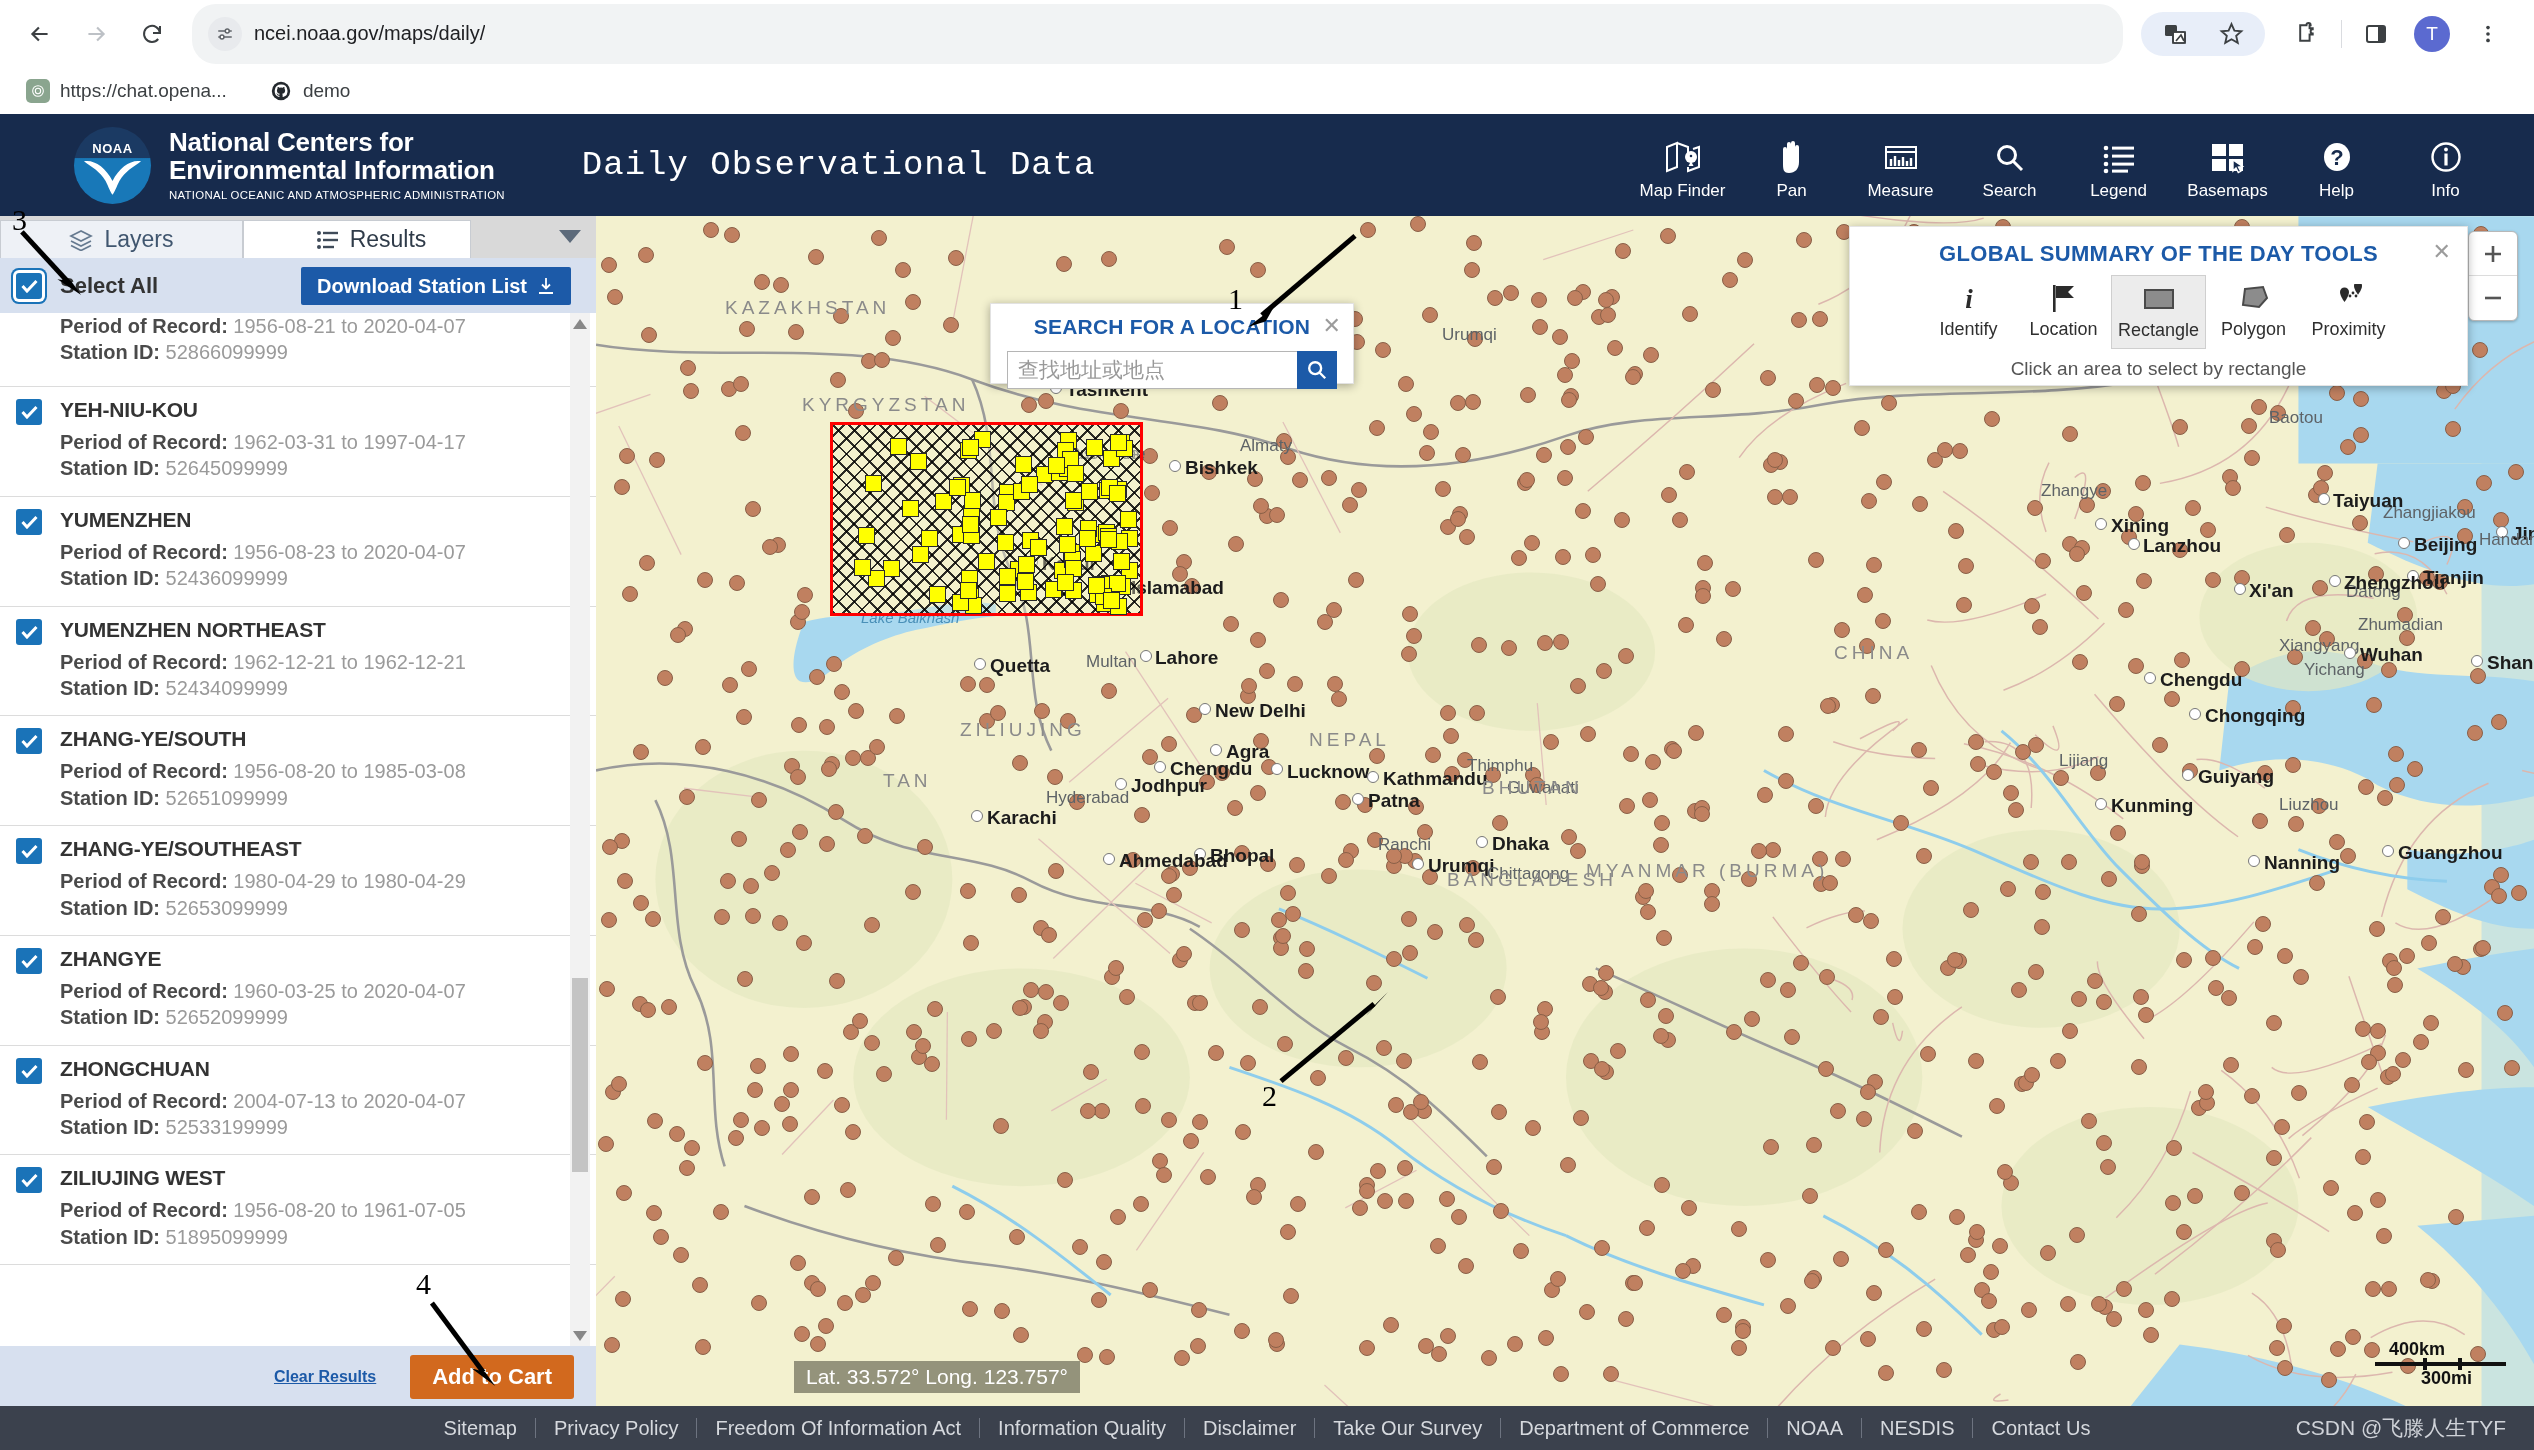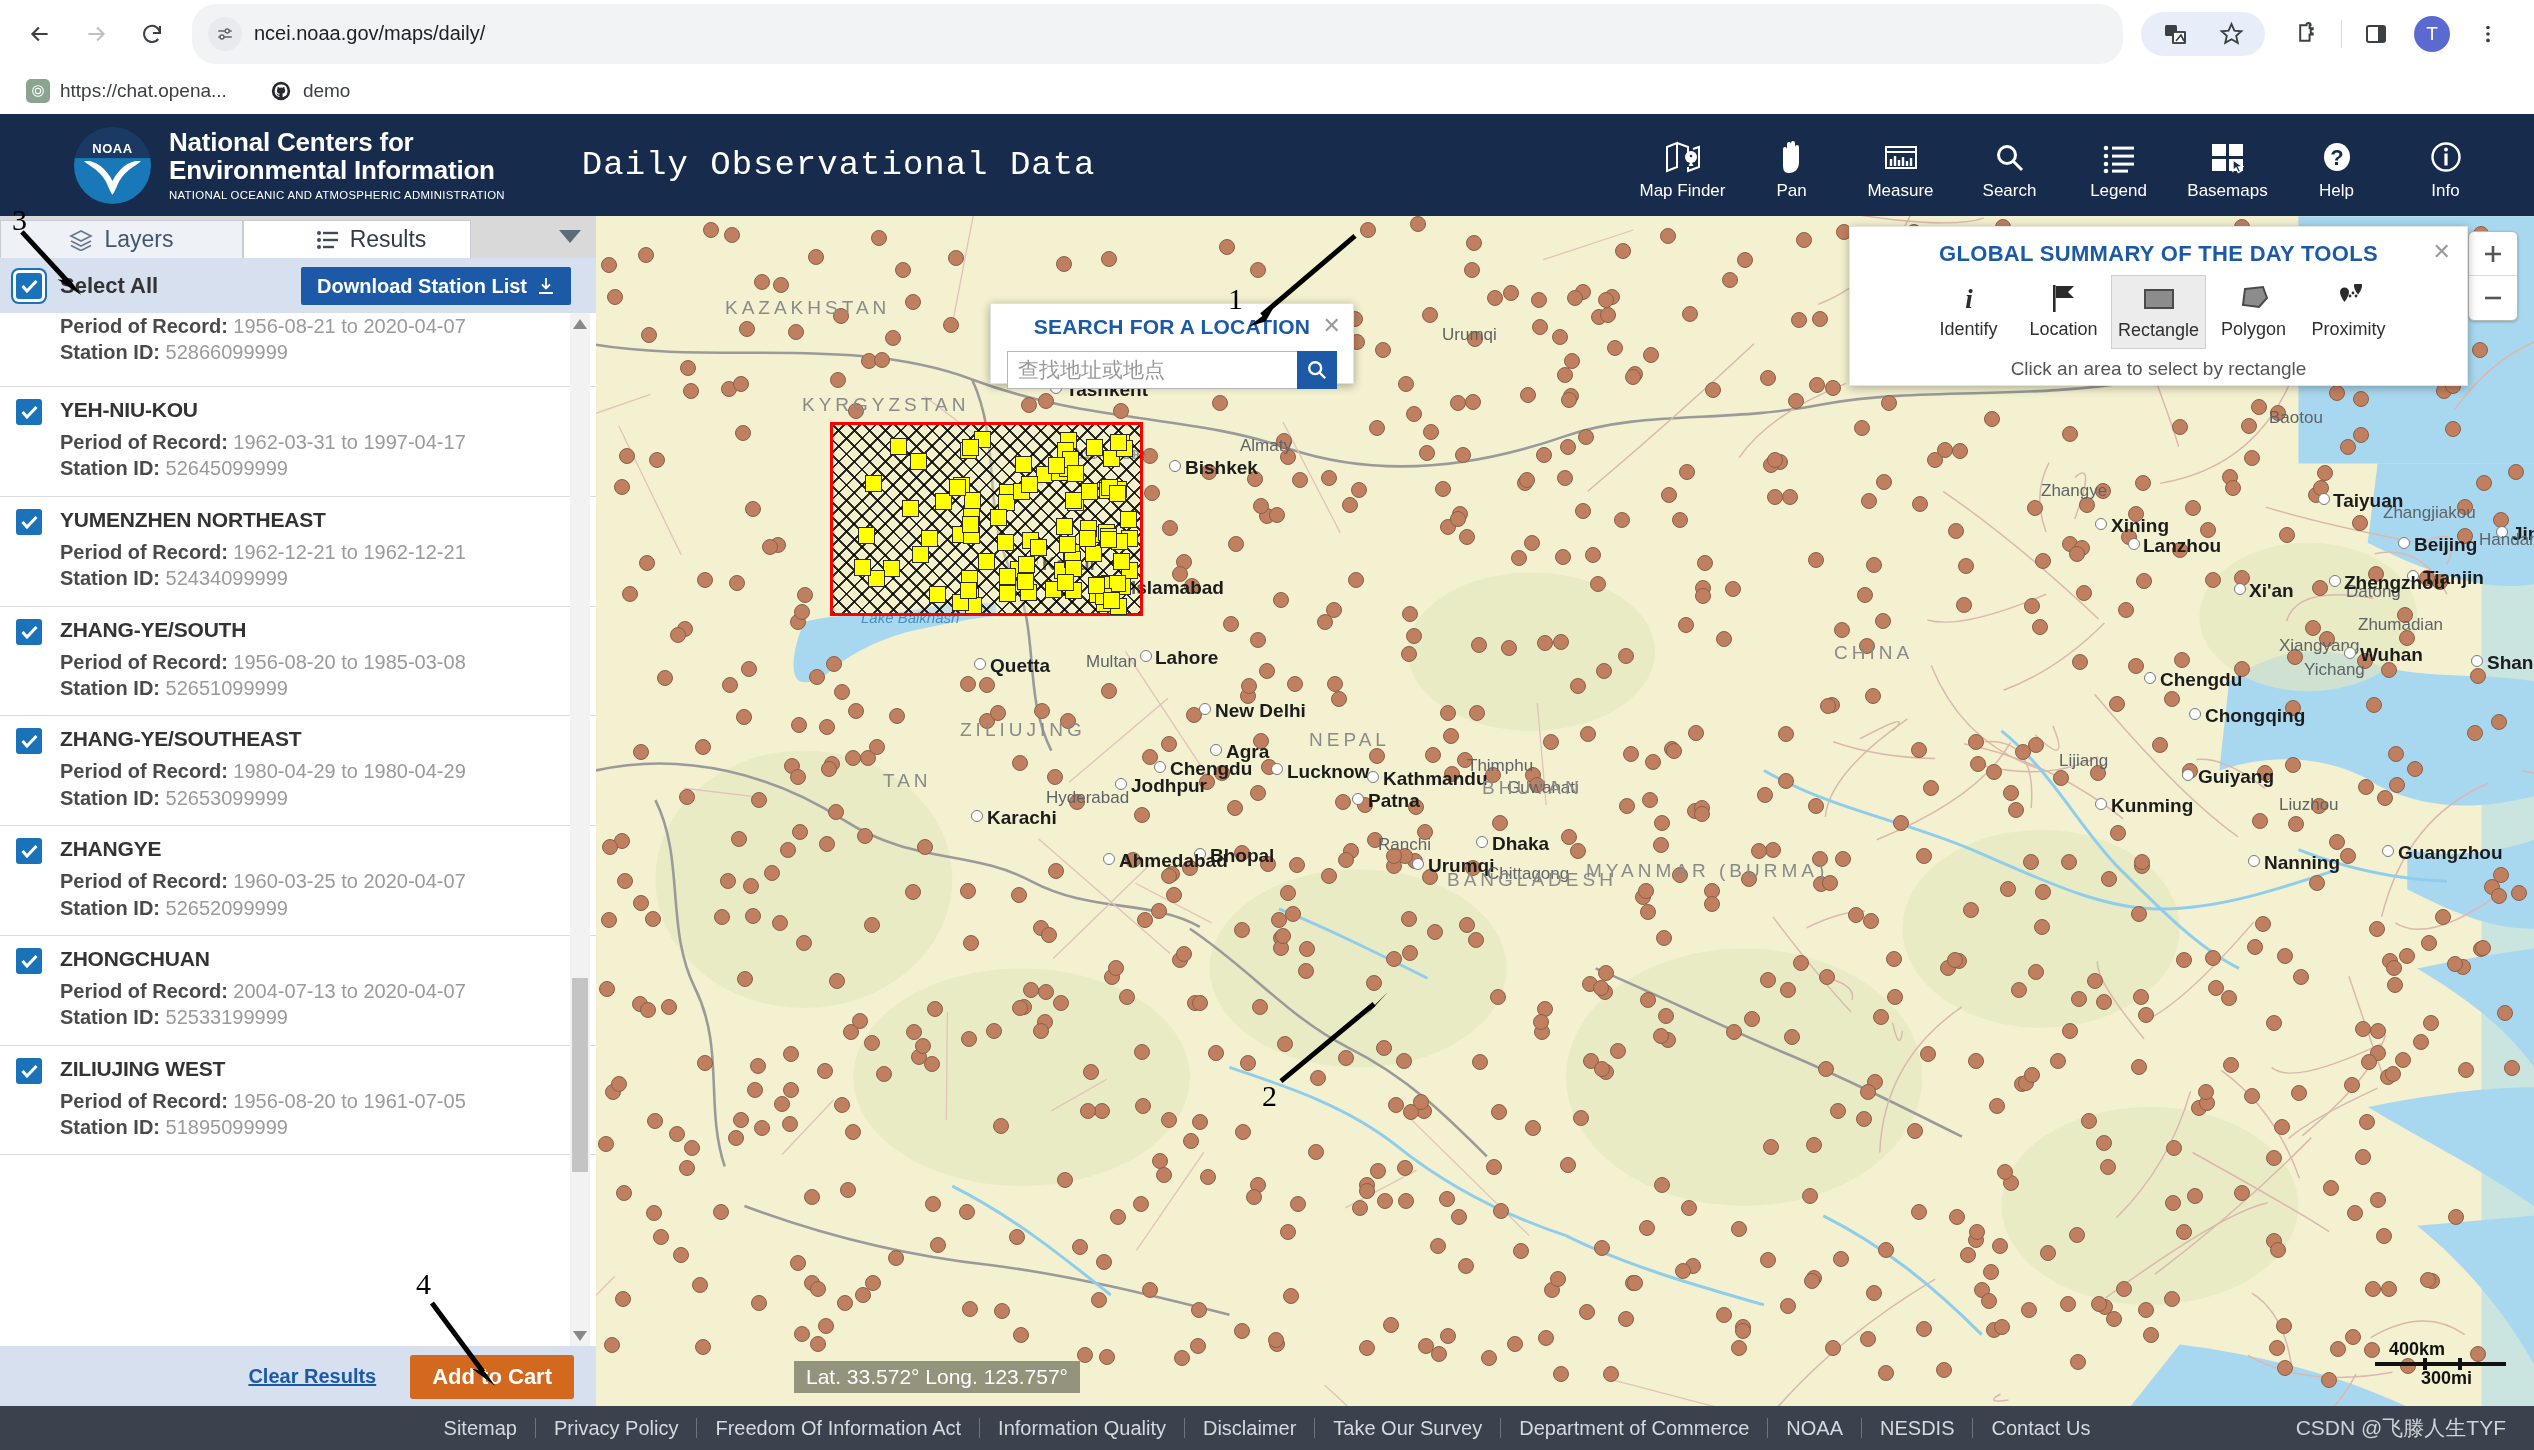--- a/index.html
+++ b/index.html
@@ -177,21 +177,21 @@
     position: absolute; left: 0; width: 20px; height: 22px;
     display: flex; align-items: center; justify-content: center; cursor: pointer;
   }
   #sb-up { top: 0; } #sb-down { bottom: 0; }
   #sidebar-footer {
     position: absolute; bottom: 0; left: 0; width: 596px; height: 61px;
     background: #d7e0ef; display: flex; align-items: center; justify-content: flex-end;
     padding-right: 22px;
   }
   #clear-results {
-    font-size: 20px; font-weight: bold; color: #1c5aa8; text-decoration: underline;
+    font-size: 16px; font-weight: bold; color: #1c5aa8; text-decoration: underline;
     cursor: pointer; margin-right: 34px;
   }
   #add-to-cart {
     background: #d2691e; color: #fff; font-size: 22px; font-weight: bold;
     padding: 9px 22px; border-radius: 3px; cursor: pointer;
   }
 
   
   #map {
     position: absolute; top: 216px; left: 596px; width: 1938px; height: 1191px;
@@ -597,20 +597,34 @@
           <div class="cbox">
             <svg width="17" height="14" viewBox="0 0 17 14" fill="none" stroke="#fff" stroke-width="3">
               <path d="M1.5 7l4.5 5L15.5 2"></path>
             </svg>
           </div>
           <div class="result-name">YEH-NIU-KOU</div>
         </div>
         <div class="result-meta">
           <div class="meta-line"><span class="meta-label">Period of Record:</span> 1962-03-31 to 1997-04-17</div>
           <div class="meta-line"><span class="meta-label">Station ID:</span> 52645099999</div>
+        </div>
+      </div>
+      <div class="result-item">
+        <div class="result-head">
+          <div class="cbox">
+            <svg width="17" height="14" viewBox="0 0 17 14" fill="none" stroke="#fff" stroke-width="3">
+              <path d="M1.5 7l4.5 5L15.5 2"></path>
+            </svg>
+          </div>
+          <div class="result-name">YUMENZHEN</div>
+        </div>
+        <div class="result-meta">
+          <div class="meta-line"><span class="meta-label">Period of Record:</span> 1956-08-23 to 2020-04-07</div>
+          <div class="meta-line"><span class="meta-label">Station ID:</span> 52436099999</div>
         </div>
       </div>
       <div class="result-item">
         <div class="result-head">
           <div class="cbox">
             <svg width="17" height="14" viewBox="0 0 17 14" fill="none" stroke="#fff" stroke-width="3">
               <path d="M1.5 7l4.5 5L15.5 2"></path>
             </svg>
           </div>
           <div class="result-name">YUMENZHEN NORTHEAST</div>

